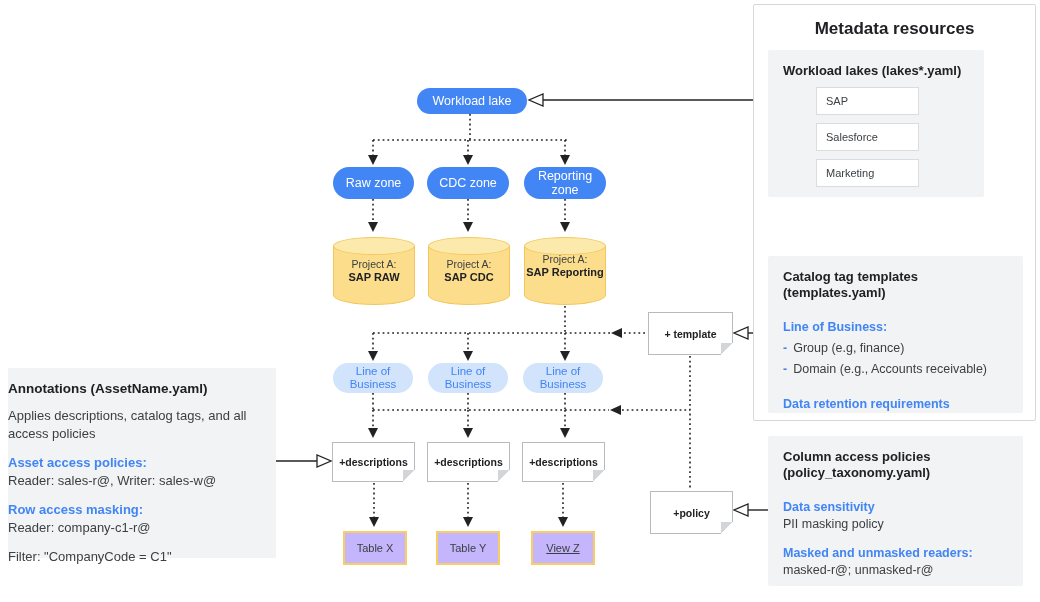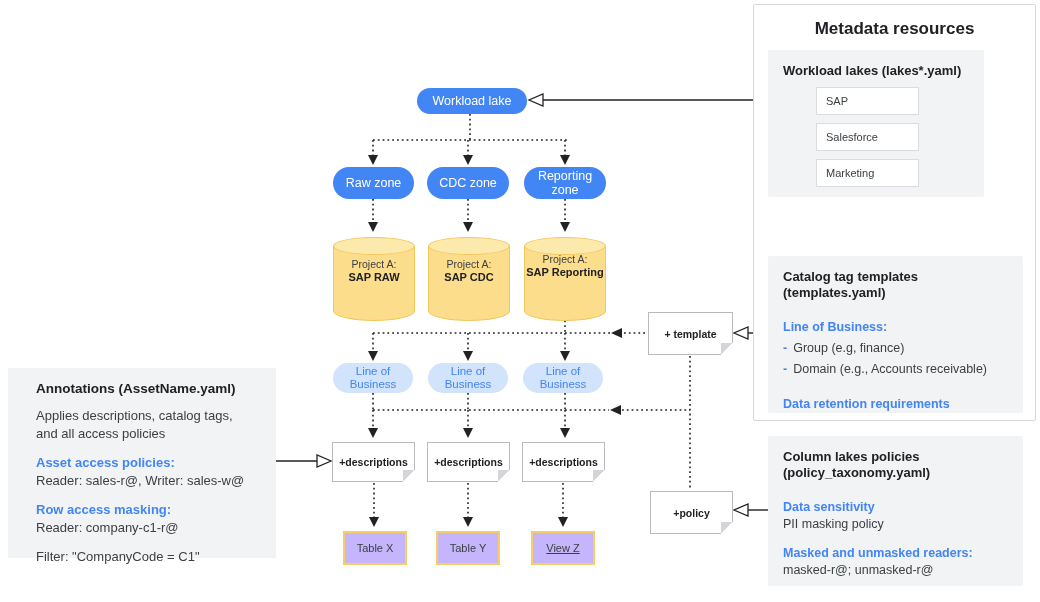--- a/index.html
+++ b/index.html
@@ -7,21 +7,21 @@
          font-family:"Liberation Sans",sans-serif;overflow:hidden;color:#3C4043;}
   .overlay{position:absolute;left:0;top:0;pointer-events:none;}
 
   
   .pill{position:absolute;display:flex;align-items:center;justify-content:center;
         text-align:center;border-radius:17px;box-sizing:border-box;}
   .pill.dark{background:#4285F4;color:#fff;font-size:12.5px;line-height:14px;}
   .pill.light{background:#D2E3FC;color:#4285F4;font-size:11.5px;line-height:13.5px;}
 
   
-  .cylinder{position:absolute;width:82px;height:84px;box-sizing:border-box;}
+  .cylinder{position:absolute;width:82px;height:68px;box-sizing:border-box;}
   .cyl-body{position:absolute;left:0;right:0;top:9px;bottom:0;background:#FBDD8B;
             border:1px solid #F3C65B;border-top:none;
             border-radius:0 0 41px 41px / 0 0 10px 10px;box-sizing:border-box;}
   .cyl-top{position:absolute;left:0;right:0;top:0;height:18px;background:#FCEAAD;
            border:1px solid #F3C65B;border-radius:50%;box-sizing:border-box;}
   .cyl-label{position:absolute;left:0;right:0;top:21px;text-align:center;}
   .cyl-prefix{display:block;font-size:10.5px;color:#3C4043;line-height:13px;}
   .cyl-name{display:block;font-size:11px;font-weight:bold;color:#202124;line-height:13px;}
 
   
@@ -30,21 +30,21 @@
         font-size:10.5px;font-weight:bold;color:#202124;}
   .note::after{content:"";position:absolute;right:-1px;bottom:-1px;width:12px;height:12px;
         background:linear-gradient(to bottom right,#D3D5D8 49.5%,#ffffff 50%);}
 
   
   .table-box{position:absolute;background:#c4b5fd;border:2px solid #F8CD61;box-sizing:border-box;
         display:flex;align-items:center;justify-content:center;font-size:11px;color:#3C4043;}
 
   
   .annotations{position:absolute;left:8px;top:368px;width:268px;height:190px;
-        background:#F1F3F4;box-sizing:border-box;padding:12px 28px;font-size:13px;line-height:18px;}
+        background:#F1F3F4;box-sizing:border-box;padding:12px 0;font-size:13px;line-height:18px;}
   .annotations .ttl{font-weight:bold;color:#202124;font-size:13.5px;}
   .annotations .desc{margin-top:9px;color:#3C4043;}
   .blue-h{color:#4285F4;font-weight:bold;}
   .annotations .blue-h{margin-top:11px;}
   .annotations .flt{margin-top:11px;}
 
   
   .meta-panel{position:absolute;left:753px;top:4px;width:283px;height:417px;background:#fff;
         border:1.5px solid #D6D9DC;border-radius:2px;box-sizing:border-box;}
   .meta-title{position:absolute;left:0;right:0;top:14px;text-align:center;
@@ -213,21 +213,21 @@
         <span>Group (e.g, finance)</span>
       </div>
       <div class="bullet">
         <span class="dash">-</span>
         <span>Domain (e.g., Accounts receivable)</span>
       </div>
       <div class="blue-h gap18">Data retention requirements</div>
     </div>
 
     <div class="meta-sec colp">
-      <div class="sec-h">Column lakes policies</div>
+      <div class="sec-h">Column access policies</div>
       <div class="sec-h">(policy_taxonomy.yaml)</div>
       <div class="blue-h gap18">Data sensitivity</div>
       <div>PII masking policy</div>
       <div class="blue-h gap12">Masked and unmasked readers:</div>
       <div>masked-r@; unmasked-r@</div>
     </div>
   </div>
 
 </div>
 

